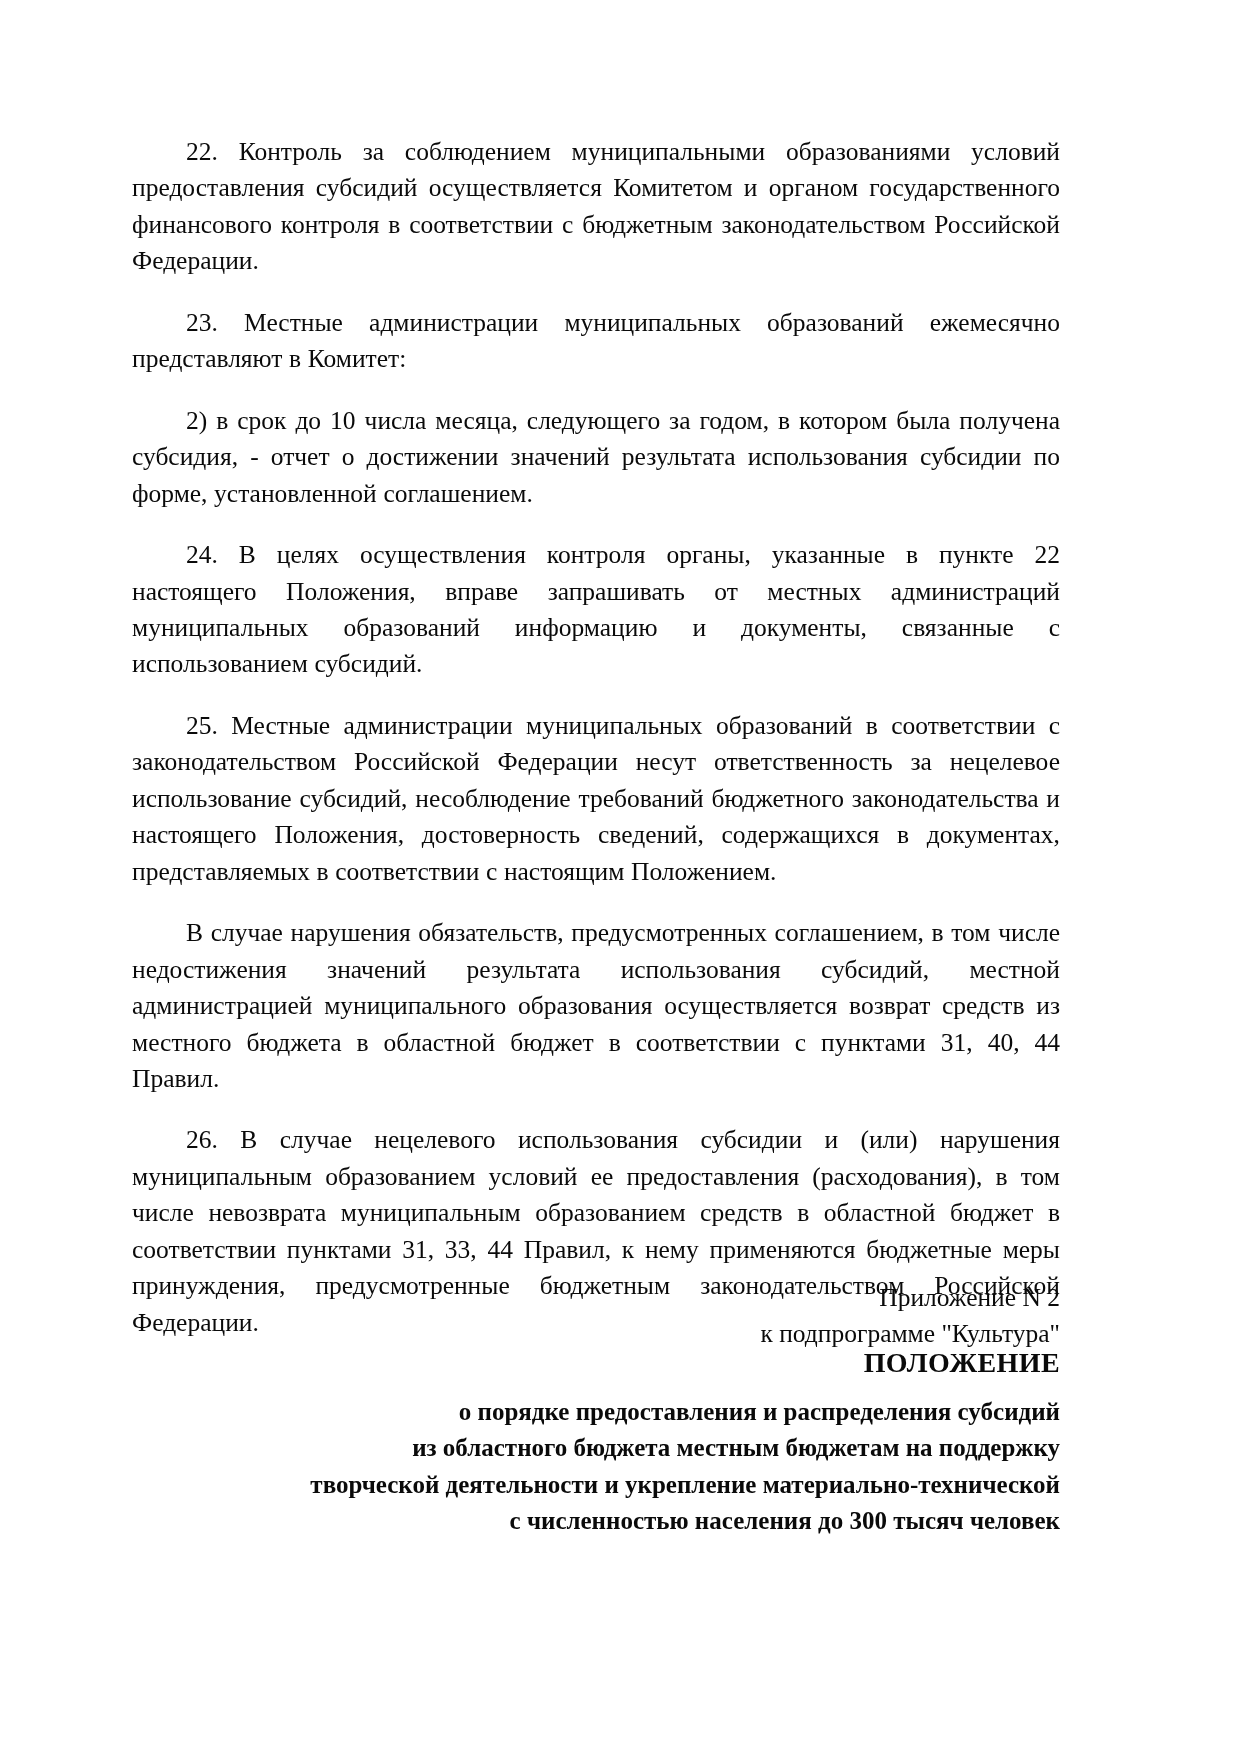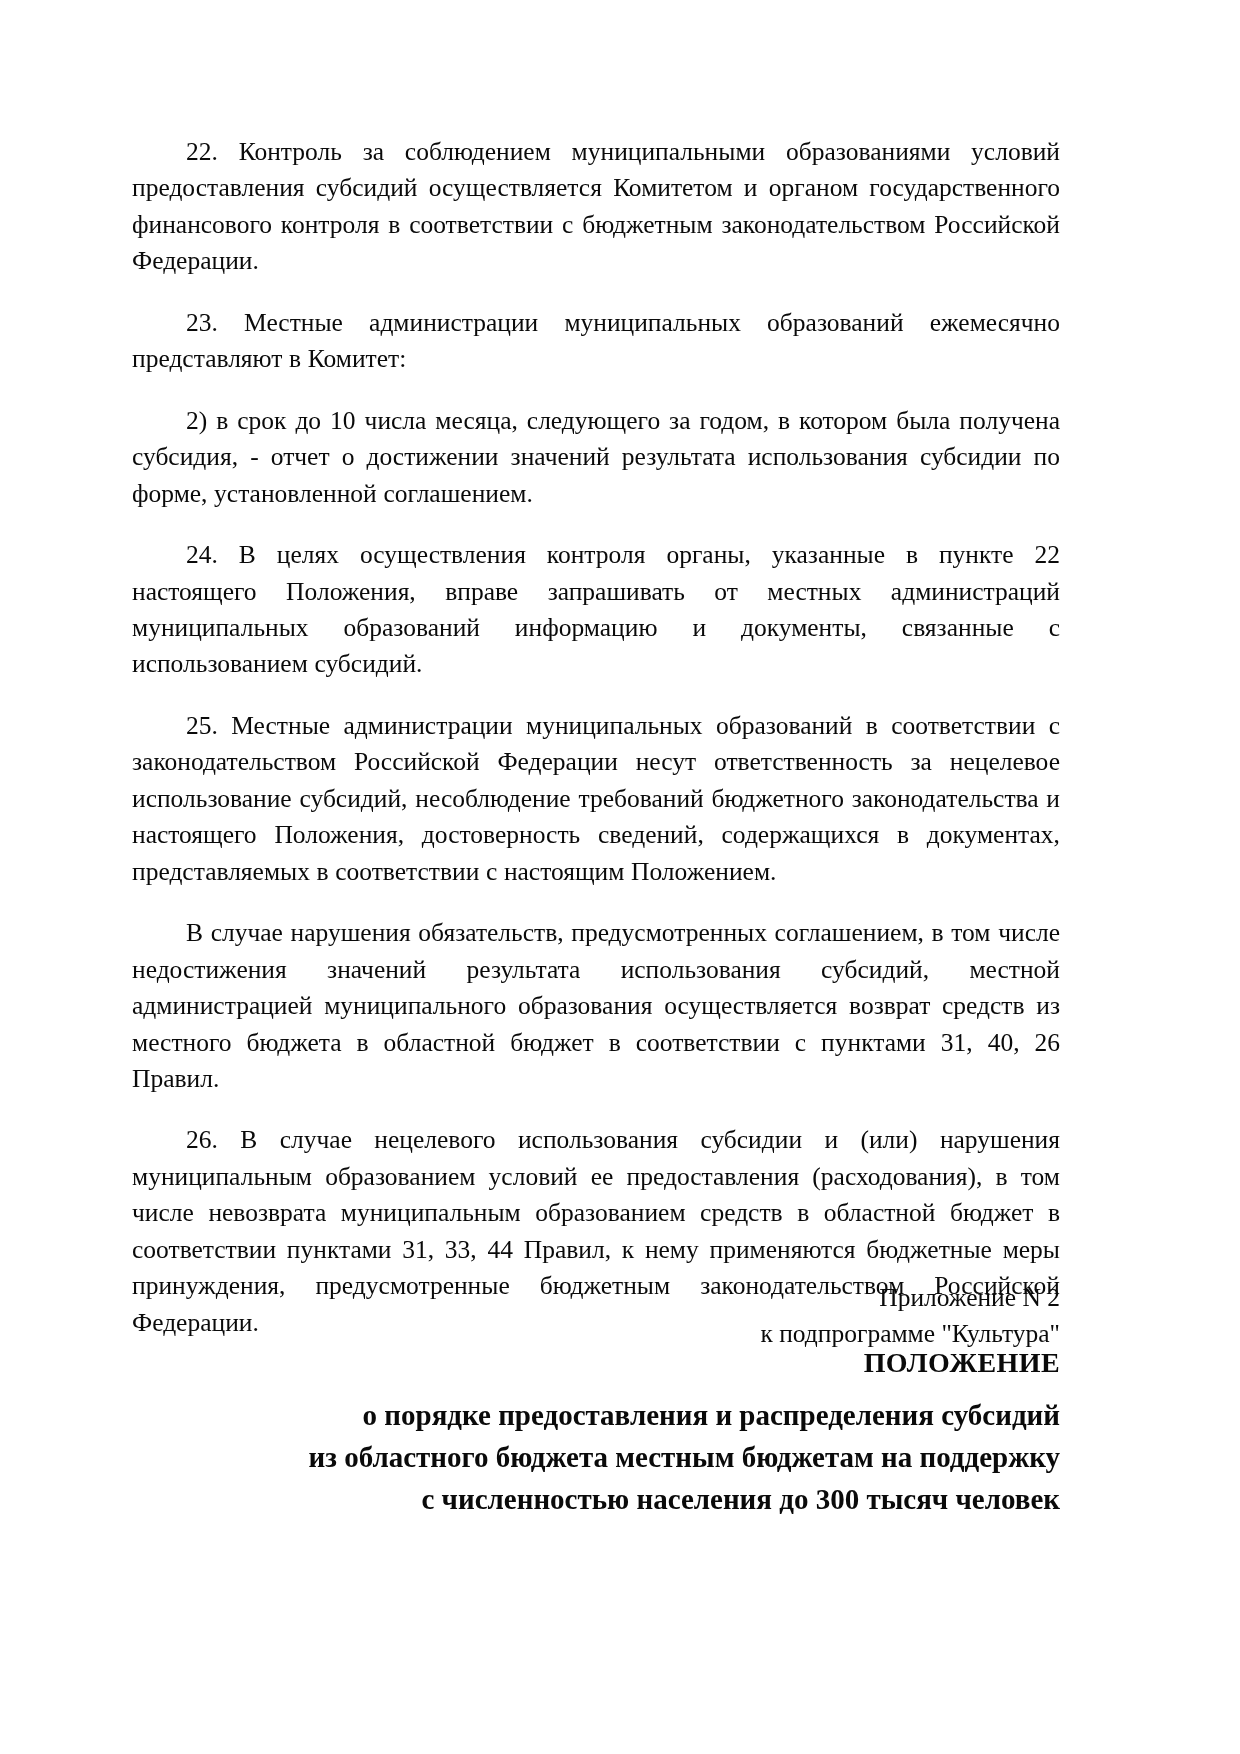--- a/index.html
+++ b/index.html
@@ -63,50 +63,51 @@
   }
   .title-main {
     display: block;
     font-size: 28px;
     line-height: 1.2;
     margin-bottom: 14px;
     letter-spacing: 0.4px;
   }
   .title-sub {
     display: block;
-    font-size: 29px;
+    font-size: 25px;
     line-height: 1.46;
   }
   .title-sub-line {
     display: block;
     white-space: nowrap;
   }
 </style>
 </head>
 <body>
 
 <div class="page">
 
   <div class="content">
     <p class="para">22. Контроль за соблюдением муниципальными образованиями условий предоставления субсидий осуществляется Комитетом и органом государственного финансового контроля в соответствии с бюджетным законодательством Российской Федерации.</p>
     <p class="para">23. Местные администрации муниципальных образований ежемесячно представляют в Комитет:</p>
     <p class="para">2) в срок до 10 числа месяца, следующего за годом, в котором была получена субсидия, - отчет о достижении значений результата использования субсидии по форме, установленной соглашением.</p>
     <p class="para">24. В целях осуществления контроля органы, указанные в пункте 22 настоящего Положения, вправе запрашивать от местных администраций муниципальных образований информацию и документы, связанные с использованием субсидий.</p>
     <p class="para">25. Местные администрации муниципальных образований в соответствии с законодательством Российской Федерации несут ответственность за нецелевое использование субсидий, несоблюдение требований бюджетного законодательства и настоящего Положения, достоверность сведений, содержащихся в документах, представляемых в соответствии с настоящим Положением.</p>
-    <p class="para">В случае нарушения обязательств, предусмотренных соглашением, в том числе недостижения значений результата использования субсидий, местной администрацией муниципального образования осуществляется возврат средств из местного бюджета в областной бюджет в соответствии с пунктами 31, 40, 26 Правил.</p>
+    <p class="para">В случае нарушения обязательств, предусмотренных соглашением, в том числе недостижения значений результата использования субсидий, местной администрацией муниципального образования осуществляется возврат средств из местного бюджета в областной бюджет в соответствии с пунктами 31, 40, 44 Правил.</p>
     <p class="para">26. В случае нецелевого использования субсидии и (или) нарушения муниципальным образованием условий ее предоставления (расходования), в том числе невозврата муниципальным образованием средств в областной бюджет в соответствии пунктами 31, 33, 44 Правил, к нему применяются бюджетные меры принуждения, предусмотренные бюджетным законодательством Российской Федерации.</p>
   </div>
 
   <div class="appendix-block">
     <span class="appendix-line">Приложение N 2</span>
     <span class="appendix-line">к подпрограмме "Культура"</span>
   </div>
 
   <div class="title-block">
     <span class="title-main">ПОЛОЖЕНИЕ</span>
     <span class="title-sub">
       <span class="title-sub-line">о порядке предоставления и распределения субсидий</span>
       <span class="title-sub-line">из областного бюджета местным бюджетам на поддержку</span>
+      <span class="title-sub-line">творческой деятельности и укрепление материально-технической</span>
       <span class="title-sub-line">с численностью населения до 300 тысяч человек</span>
     </span>
   </div>
 
 </div>
 
 </body></html>

